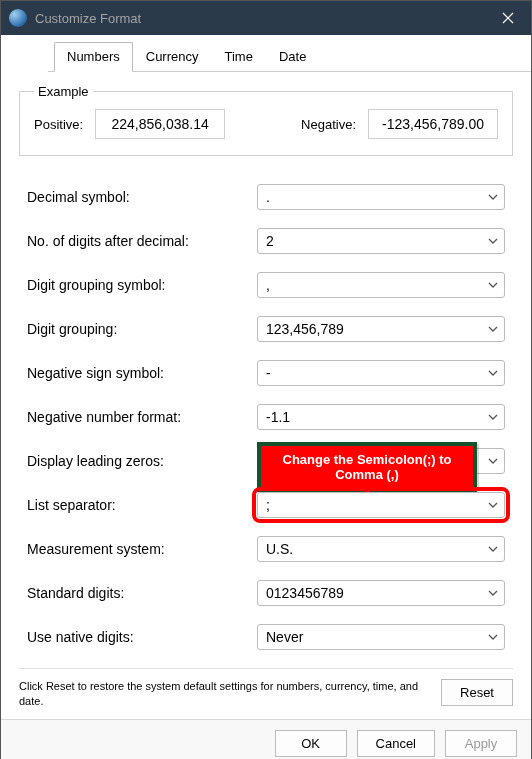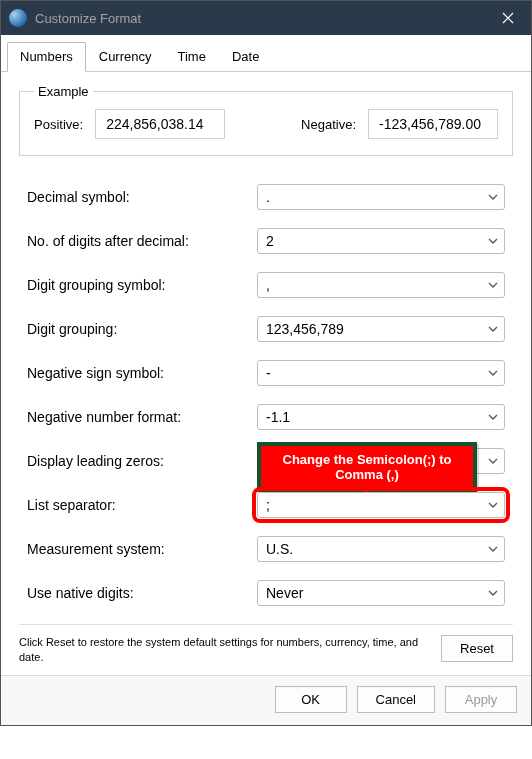--- a/index.html
+++ b/index.html
@@ -13,36 +13,36 @@
     width: 18px; height: 18px; margin-right: 8px;
     background: radial-gradient(circle at 30% 30%, #a3d0f0, #3a7bb8 60%, #1a3a60);
     border-radius: 50%; position:relative;
   }
   .titlebar .title { flex: 1; }
   .titlebar .close {
     width: 46px; height: 34px; display: flex; align-items: center; justify-content: center;
     color: #fff; font-size: 14px; cursor: pointer;
   }
   .tabs {
-    display: flex; border-bottom: 1px solid #ccc; padding: 6px 6px 0 6px;
+    display: flex; border-bottom: 1px solid #ccc; padding: 6px 6px 0 6px; margin-left: 47px;
   }
   .tab {
     padding: 6px 12px 7px 12px; font-size: 13px; color: #000; cursor: pointer;
     border: 1px solid transparent; border-bottom: none; position:relative; top:1px;
   }
   .tab.active {
     border: 1px solid #bbb; border-bottom: 1px solid #fff; background: #fff;
     border-top-left-radius: 2px; border-top-right-radius:2px;
   }
   .panel { padding: 12px 18px 10px 18px; }
   fieldset.example {
     border: 1px solid #d0d0d0; padding: 10px 14px 16px 14px; margin: 0 0 28px 0;
   }
   fieldset.example legend { font-size: 13px; padding: 0 4px; }
-  .example-row { display:flex; gap:12px; align-items:center; }
+  .example-row { display:flex; gap:12px; align-items:center;text-align:center; }
   .example-row .lbl { font-size: 13px; }
   .example-row .valbox {
     border: 1px solid #cfcfcf; padding: 6px 10px; font-size: 14px; min-width: 130px; background:#fff;
   }
   .fields { padding: 0 8px; }
   .row { display:flex; align-items:center; margin-bottom: 18px; position:relative; }
   .row .lbl { flex: 0 0 230px; font-size: 14px; }
   .combo {
     flex: 1; border: 1px solid #bcbcbc; border-radius: 3px; height: 26px;
     display: flex; align-items: center; padding: 0 24px 0 8px; font-size: 14px; position:relative;
@@ -219,20 +219,31 @@
         <div class="combo">
           <span>U.S.</span>
           <span class="chev">
               <svg width="10" height="10" viewBox="0 0 10 10">
                 <path d="M1 3 L5 7 L9 3" stroke="#555" stroke-width="1.3" fill="none"></path>
               </svg>
             </span>
         </div>
       </div>
 
+      <div class="row">
+        <span class="lbl">Standard digits:</span>
+        <div class="combo">
+          <span>0123456789</span>
+          <span class="chev">
+              <svg width="10" height="10" viewBox="0 0 10 10">
+                <path d="M1 3 L5 7 L9 3" stroke="#555" stroke-width="1.3" fill="none"></path>
+              </svg>
+            </span>
+        </div>
+      </div>
 
       <div class="row">
         <span class="lbl">Use native digits:</span>
         <div class="combo">
           <span>Never</span>
           <span class="chev">
               <svg width="10" height="10" viewBox="0 0 10 10">
                 <path d="M1 3 L5 7 L9 3" stroke="#555" stroke-width="1.3" fill="none"></path>
               </svg>
             </span>

